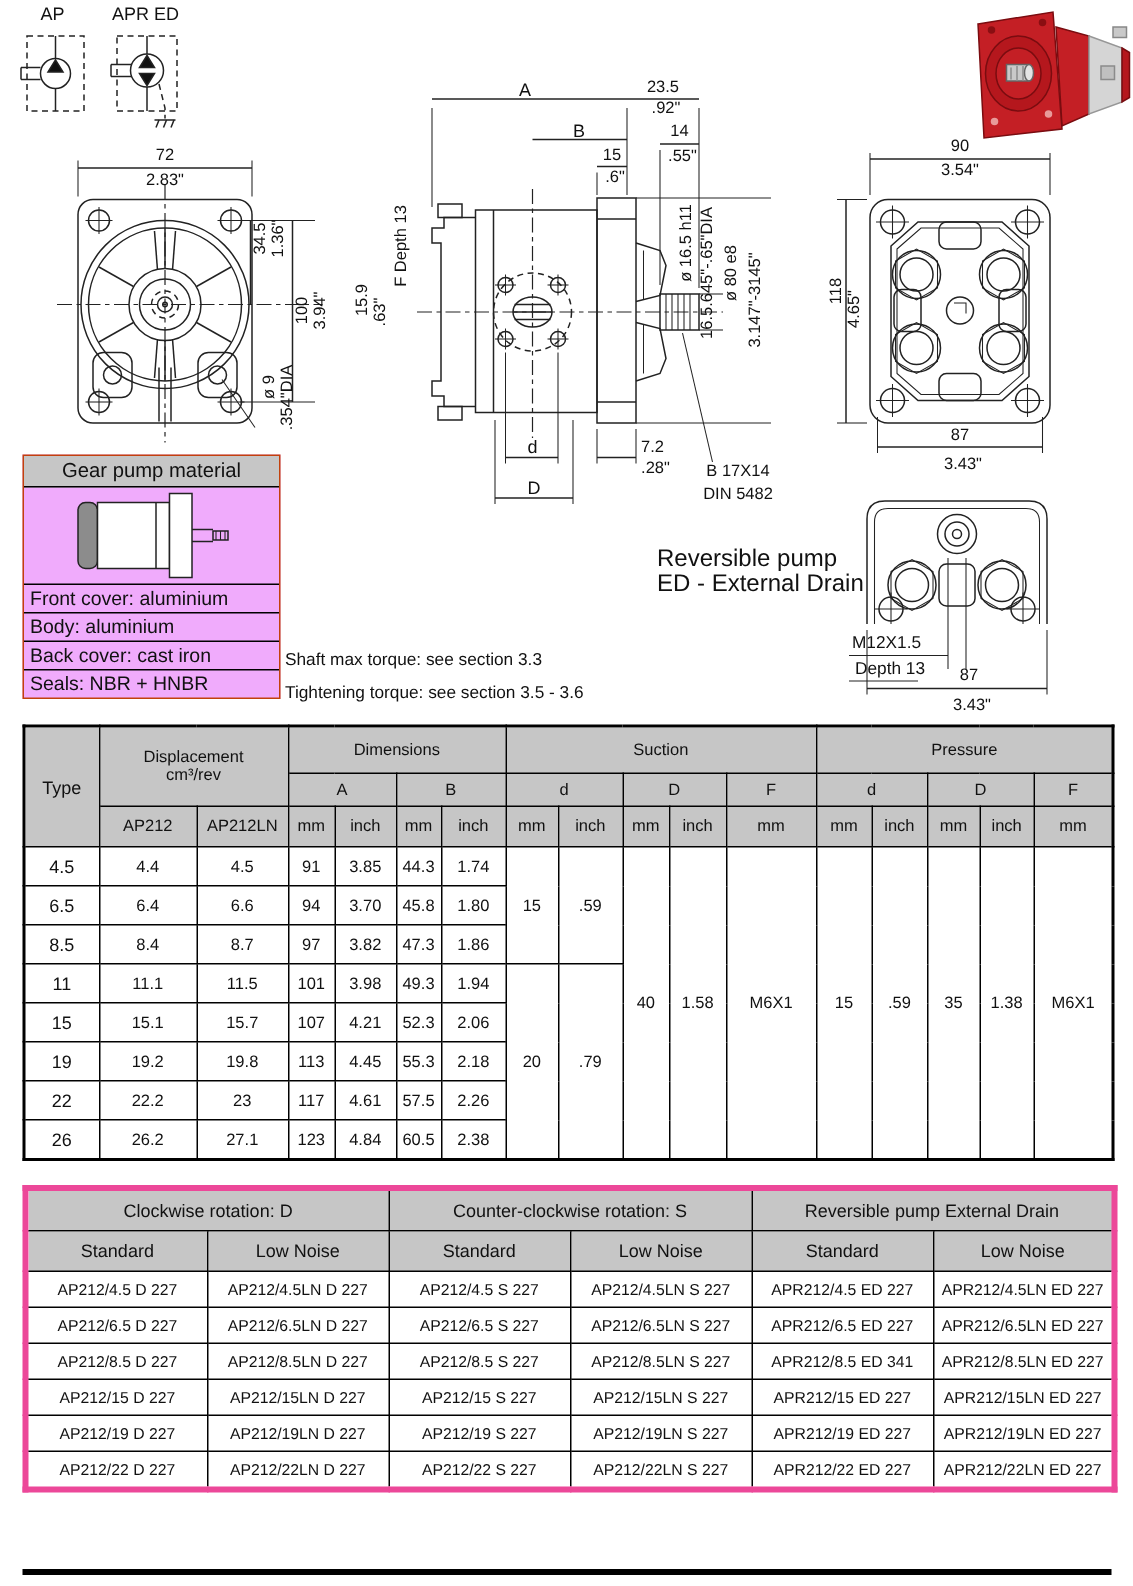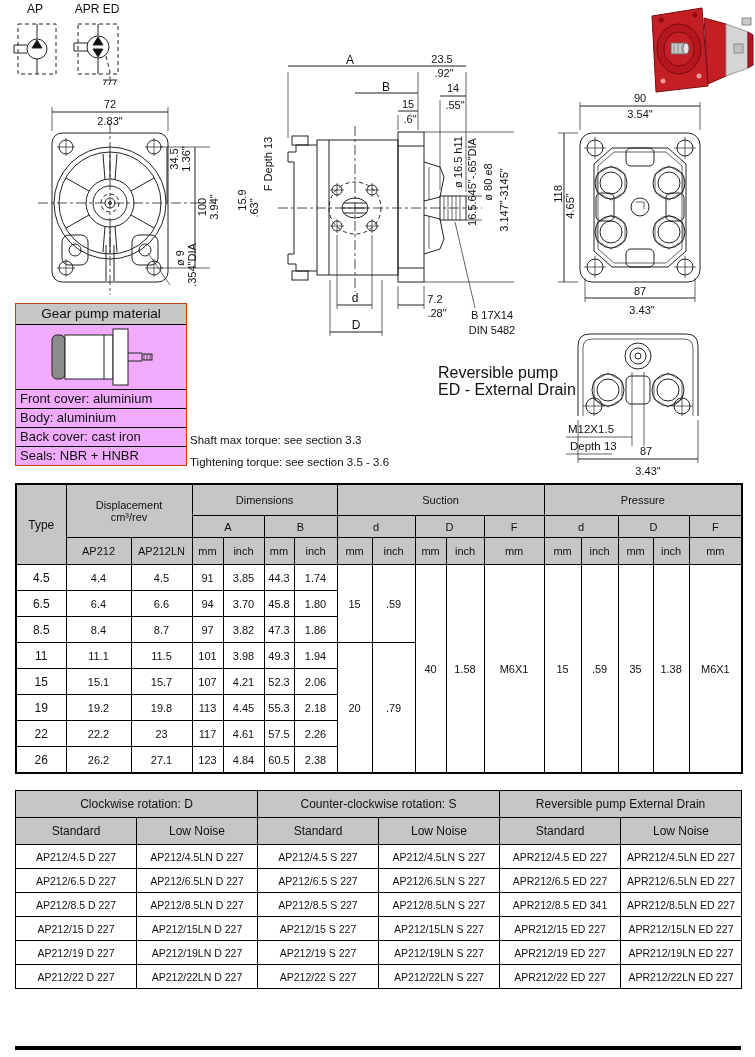--- a/index.html
+++ b/index.html
@@ -25,21 +25,21 @@
   #material .mrow:last-child{border-bottom:none}
   table{border-collapse:collapse;table-layout:fixed}
   td{border:1px solid #000;text-align:center;vertical-align:middle;padding:0;font-size:11px;color:#111;overflow:hidden}
   #spec{position:absolute;left:15px;top:483px;width:726px;border:2px solid #000}
   #spec .hdr td{background:#c6c6c6}
   #spec tr.h1 td{height:30px}
   #spec tr.h2 td{height:21px}
   #spec tr.h3 td{height:26px}
   #spec tr.body td{height:25px}
   #spec td.t{font-weight:normal;font-size:12px}
-  #order{position:absolute;left:15px;top:790px;width:726px;border:1px solid #ec4899}
+  #order{position:absolute;left:15px;top:790px;width:726px;border:4px solid #ec4899}
   #order .hdr td{background:#c6c6c6;font-size:12px;height:26px}
   #order tr.body td{font-size:10.5px;height:23px}
   #botbar{position:absolute;left:15px;top:1046px;width:726px;height:4px;background:#000}
 </style>
 </head>
 <body>
 
 <div id="page">
 
   <span class="lab big" style="left:35px;top:9px">AP</span>

